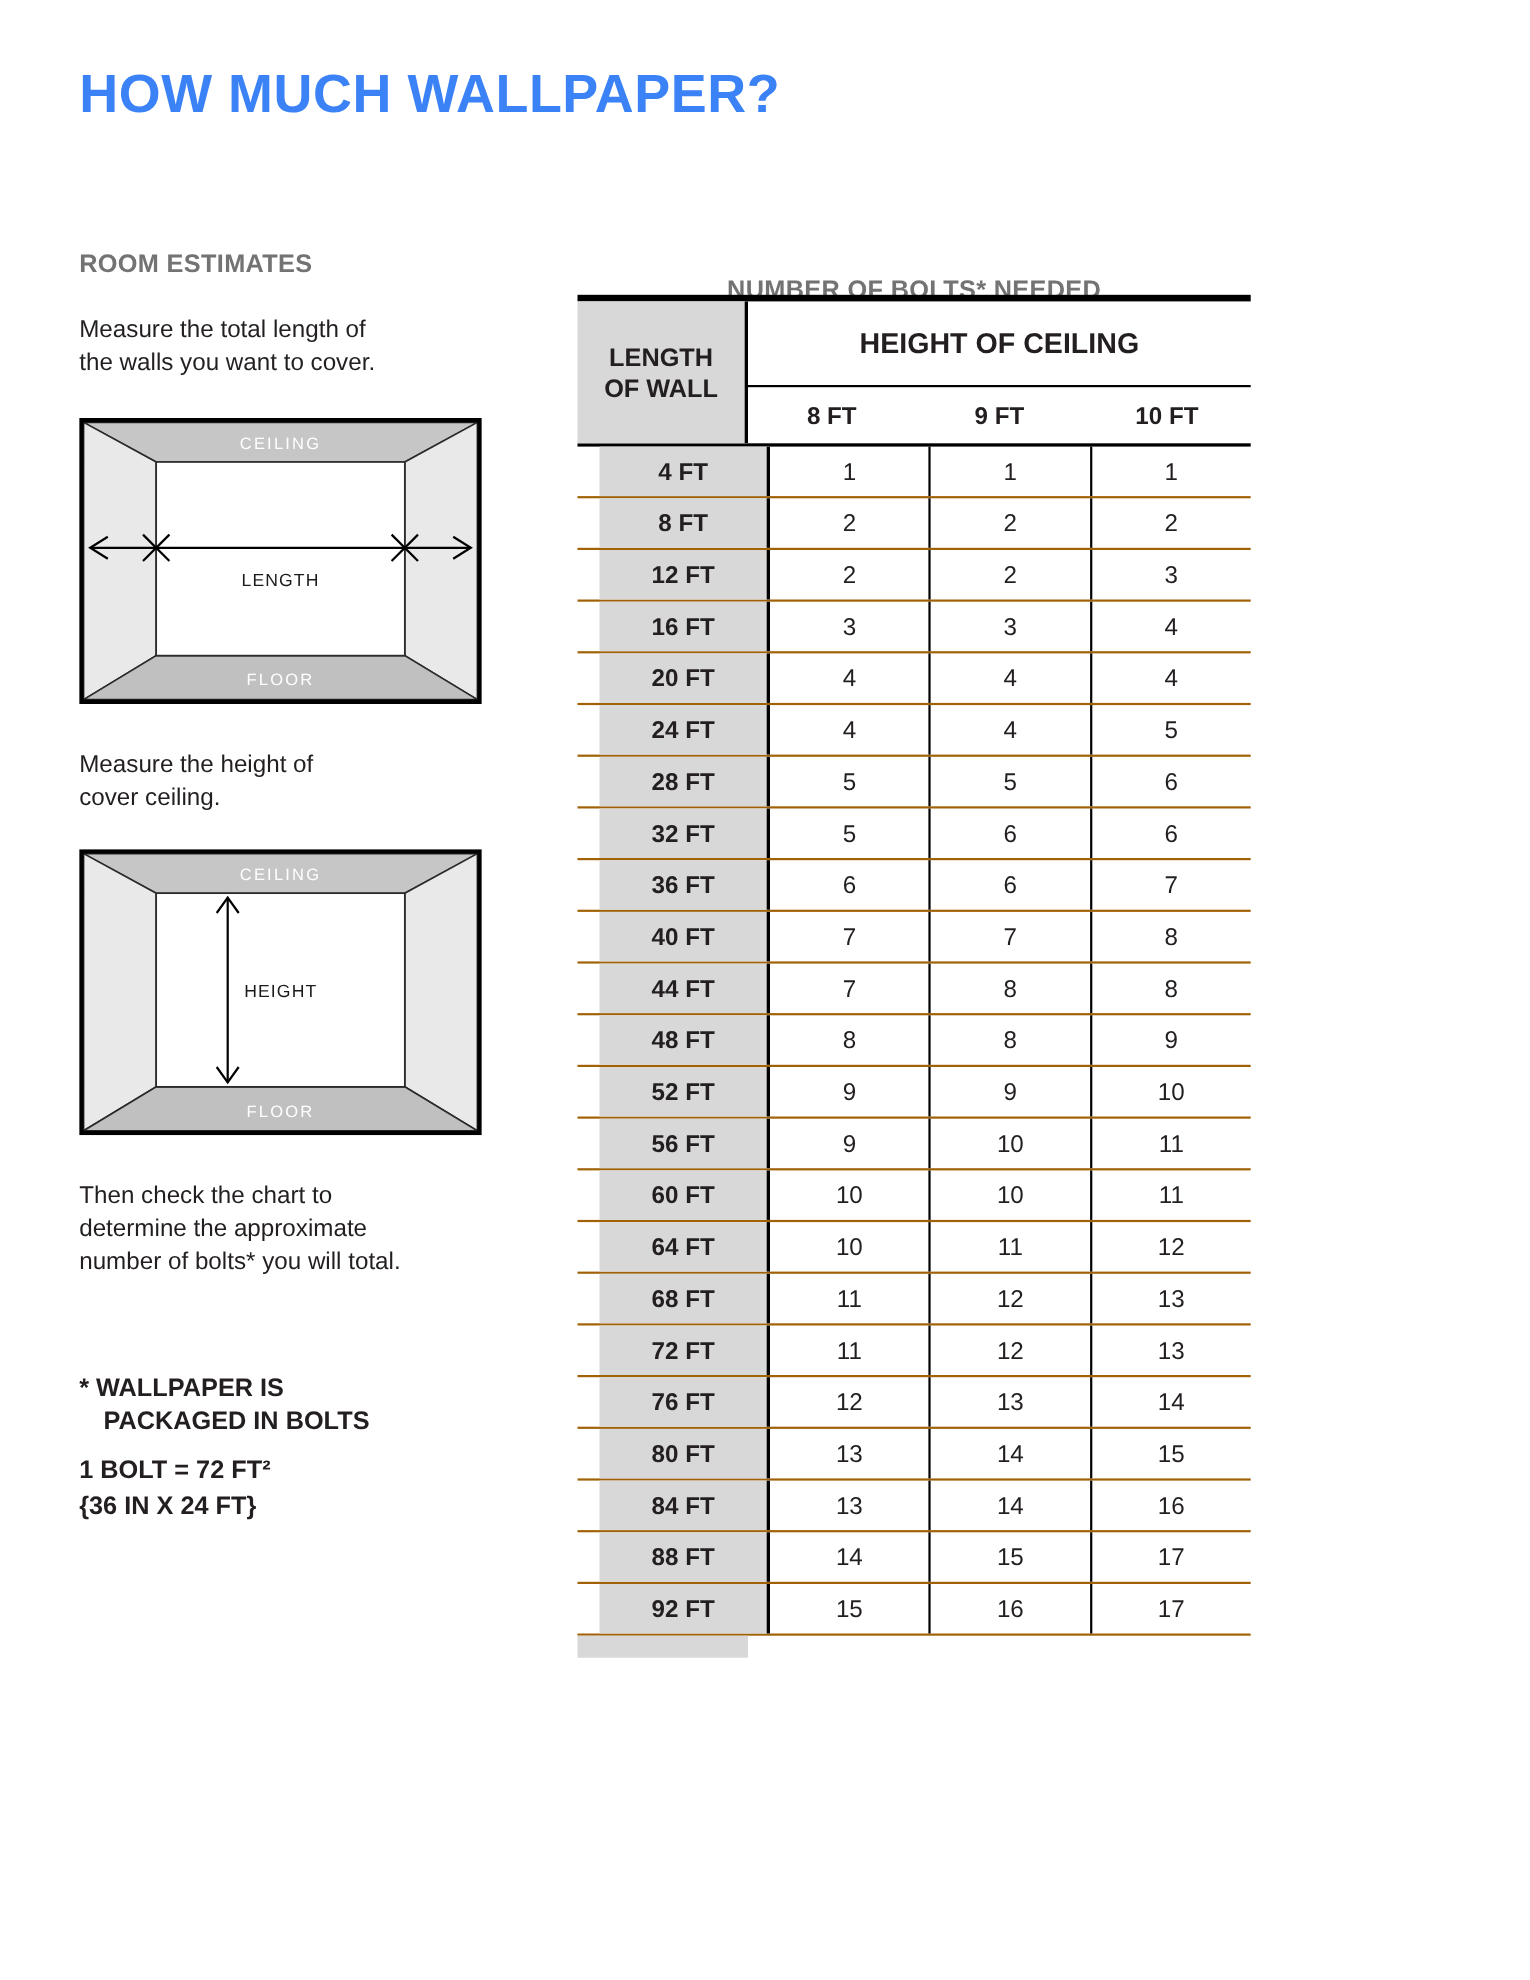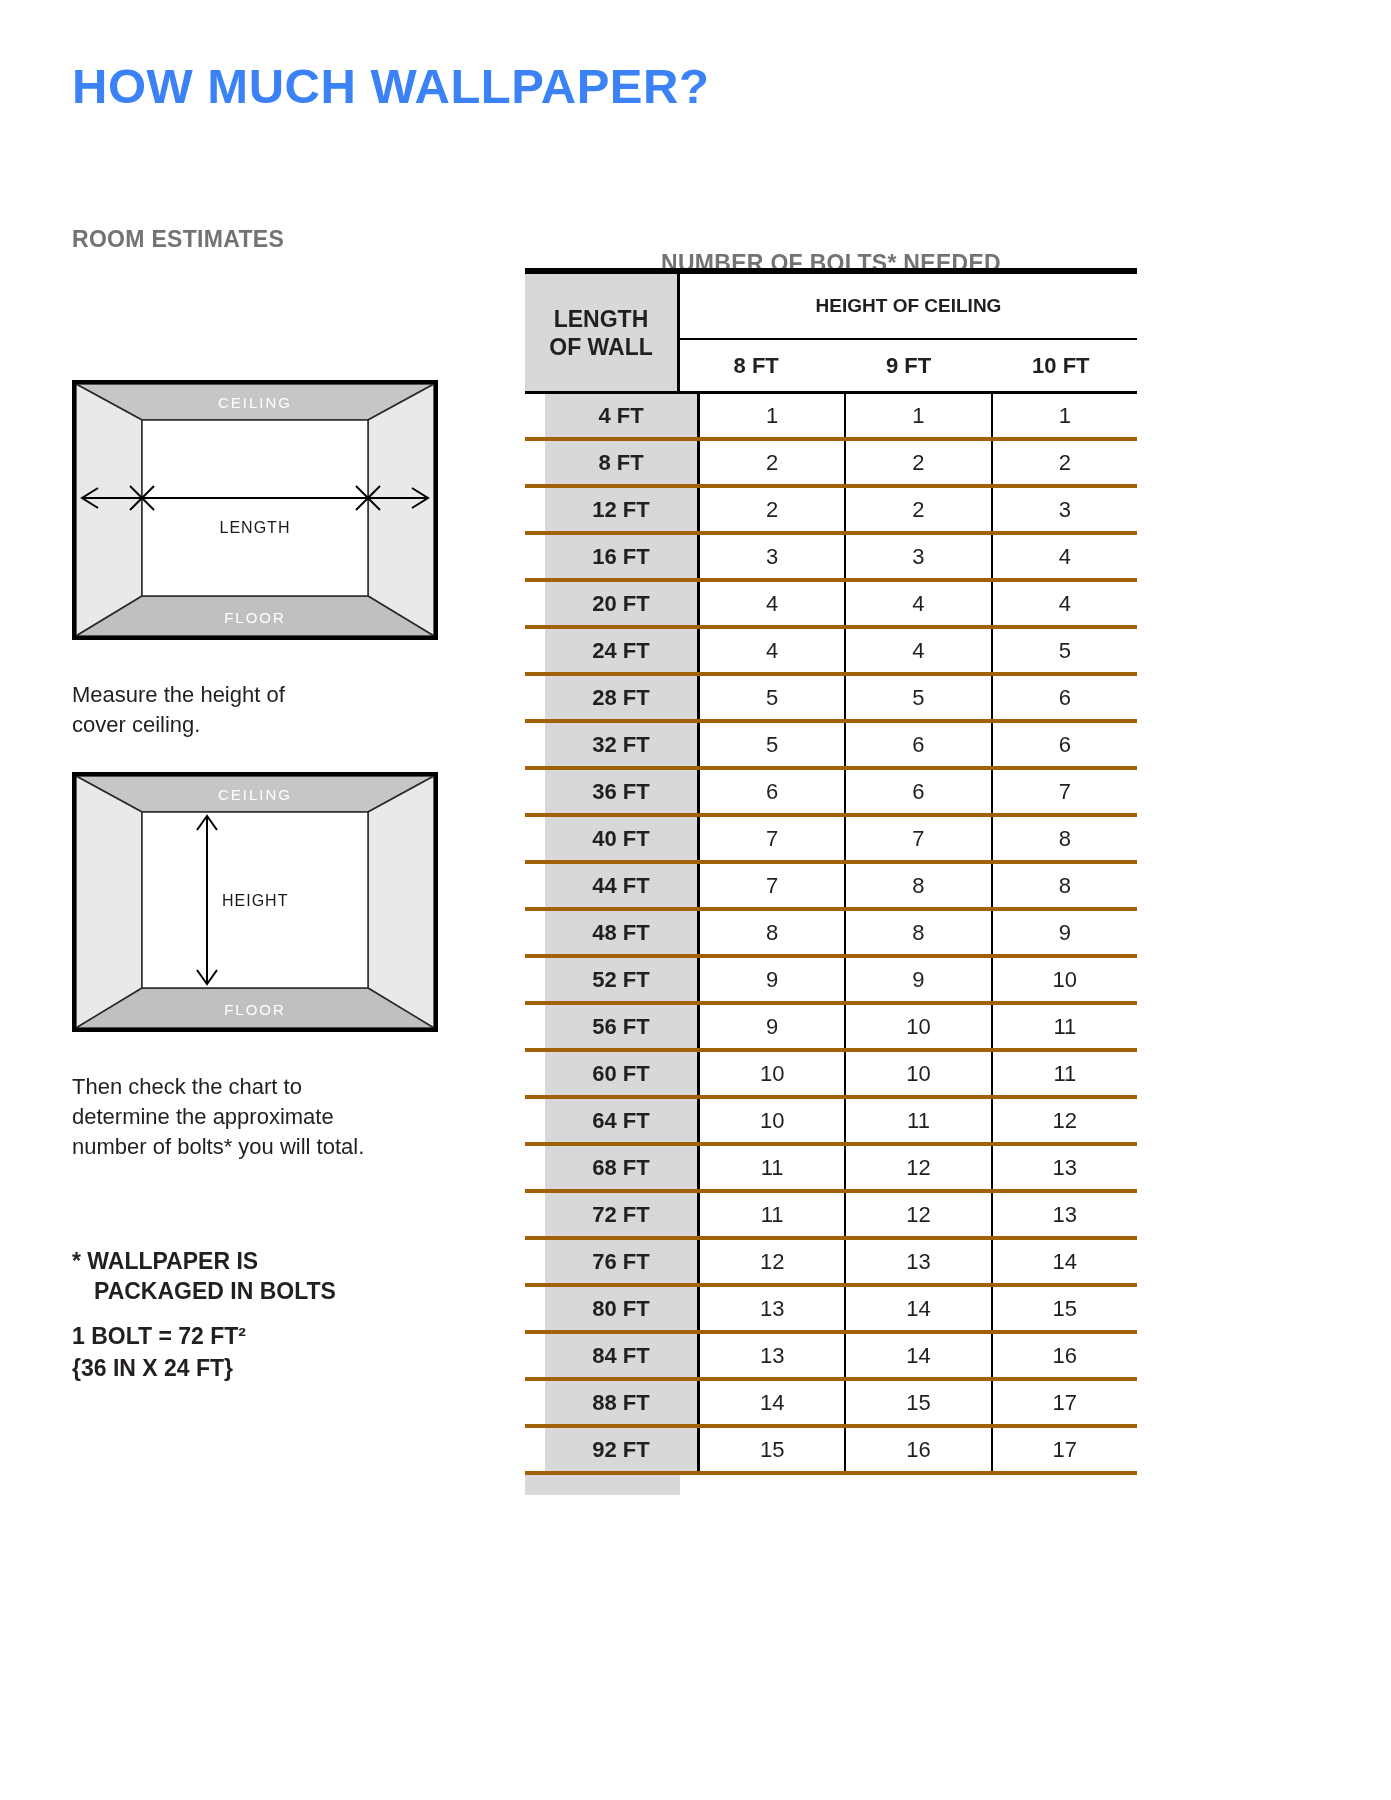--- a/index.html
+++ b/index.html
@@ -46,29 +46,29 @@
   .table-wrap { position: absolute; left: 525px; top: 268px; width: 612px; }
   .topbar { height: 6px; background: #000; }
   .thead { display: flex; border-bottom: 3px solid #000; }
   .th-left {
     width: 155px; background: #d8d8d8; border-right: 3px solid #000;
     display: flex; align-items: center; justify-content: center; text-align: center;
     font-weight: bold; font-size: 23px; line-height: 28px; white-space: pre-line;
   }
   .th-right { flex: 1; display: flex; flex-direction: column; }
   .group-h {
-    height: 66px; display: flex; align-items: center; justify-content: center;
-    font-weight: bold; font-size: 19px; border-bottom: 2px solid #000;
+    height: 78px; display: flex; align-items: center; justify-content: center;
+    font-weight: bold; font-size: 26px; border-bottom: 2px solid #000;
   }
   .subcols { height: 51px; display: flex; }
   .subcol {
     flex: 1; display: flex; align-items: center; justify-content: center;
     font-weight: bold; font-size: 22px;
   }
-  .trow { display: flex; height: 47px; border-bottom: 4px solid #a16207; padding-left: 20px; }
+  .trow { display: flex; height: 47px; border-bottom: 2px solid #a16207; padding-left: 20px; }
   .tlabel {
     width: 155px; background: #d8d8d8; border-right: 3px solid #000;
     display: flex; align-items: center; justify-content: center;
     font-weight: bold; font-size: 22px;
   }
   .tcell {
     flex: 1; display: flex; align-items: center; justify-content: center;
     font-size: 22px;
   }
   .tcell.sep { border-right: 2px solid #000; }
@@ -77,20 +77,22 @@
 </style>
 </head>
 <body>
 
 <div class="page">
 
   <div class="main-title">HOW MUCH WALLPAPER?</div>
 
   <div class="section-title left-section-title">ROOM ESTIMATES</div>
 
+  <div class="step step1">Measure the total length of
+the walls you want to cover.</div>
 
   <div class="diagram diagram1">
     <svg width="366" height="260" viewBox="0 0 366 260">
       <polygon points="4,4 362,4 296,40 70,40" fill="#c6c6c6" stroke="#2b2b2b" stroke-width="1.5"></polygon>
       <polygon points="4,4 70,40 70,216 4,256" fill="#e9e9e9" stroke="#2b2b2b" stroke-width="1.5"></polygon>
       <polygon points="362,4 296,40 296,216 362,256" fill="#e9e9e9" stroke="#2b2b2b" stroke-width="1.5"></polygon>
       <polygon points="4,256 70,216 296,216 362,256" fill="#c0c0c0" stroke="#2b2b2b" stroke-width="1.5"></polygon>
       <rect x="70" y="40" width="226" height="176" fill="#ffffff" stroke="#2b2b2b" stroke-width="1.5"></rect>
       <rect x="2" y="2" width="362" height="256" fill="none" stroke="#000000" stroke-width="4"></rect>
       <text x="183" y="28" text-anchor="middle" font-size="15" letter-spacing="2" fill="#ffffff">CEILING</text>

